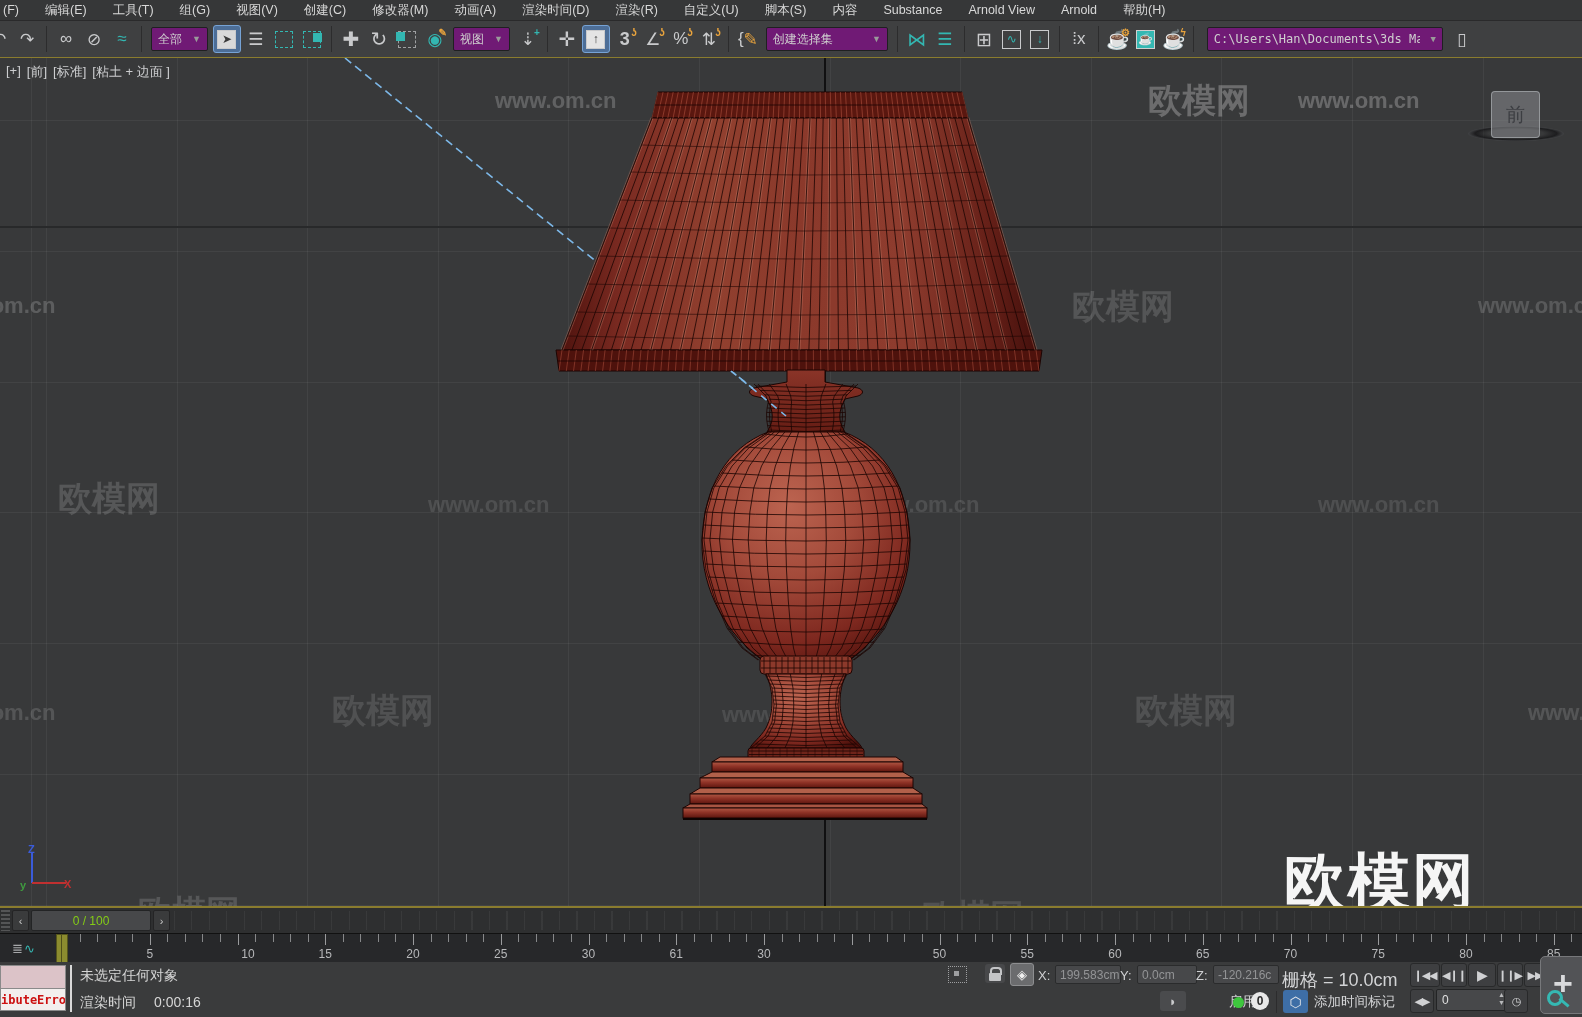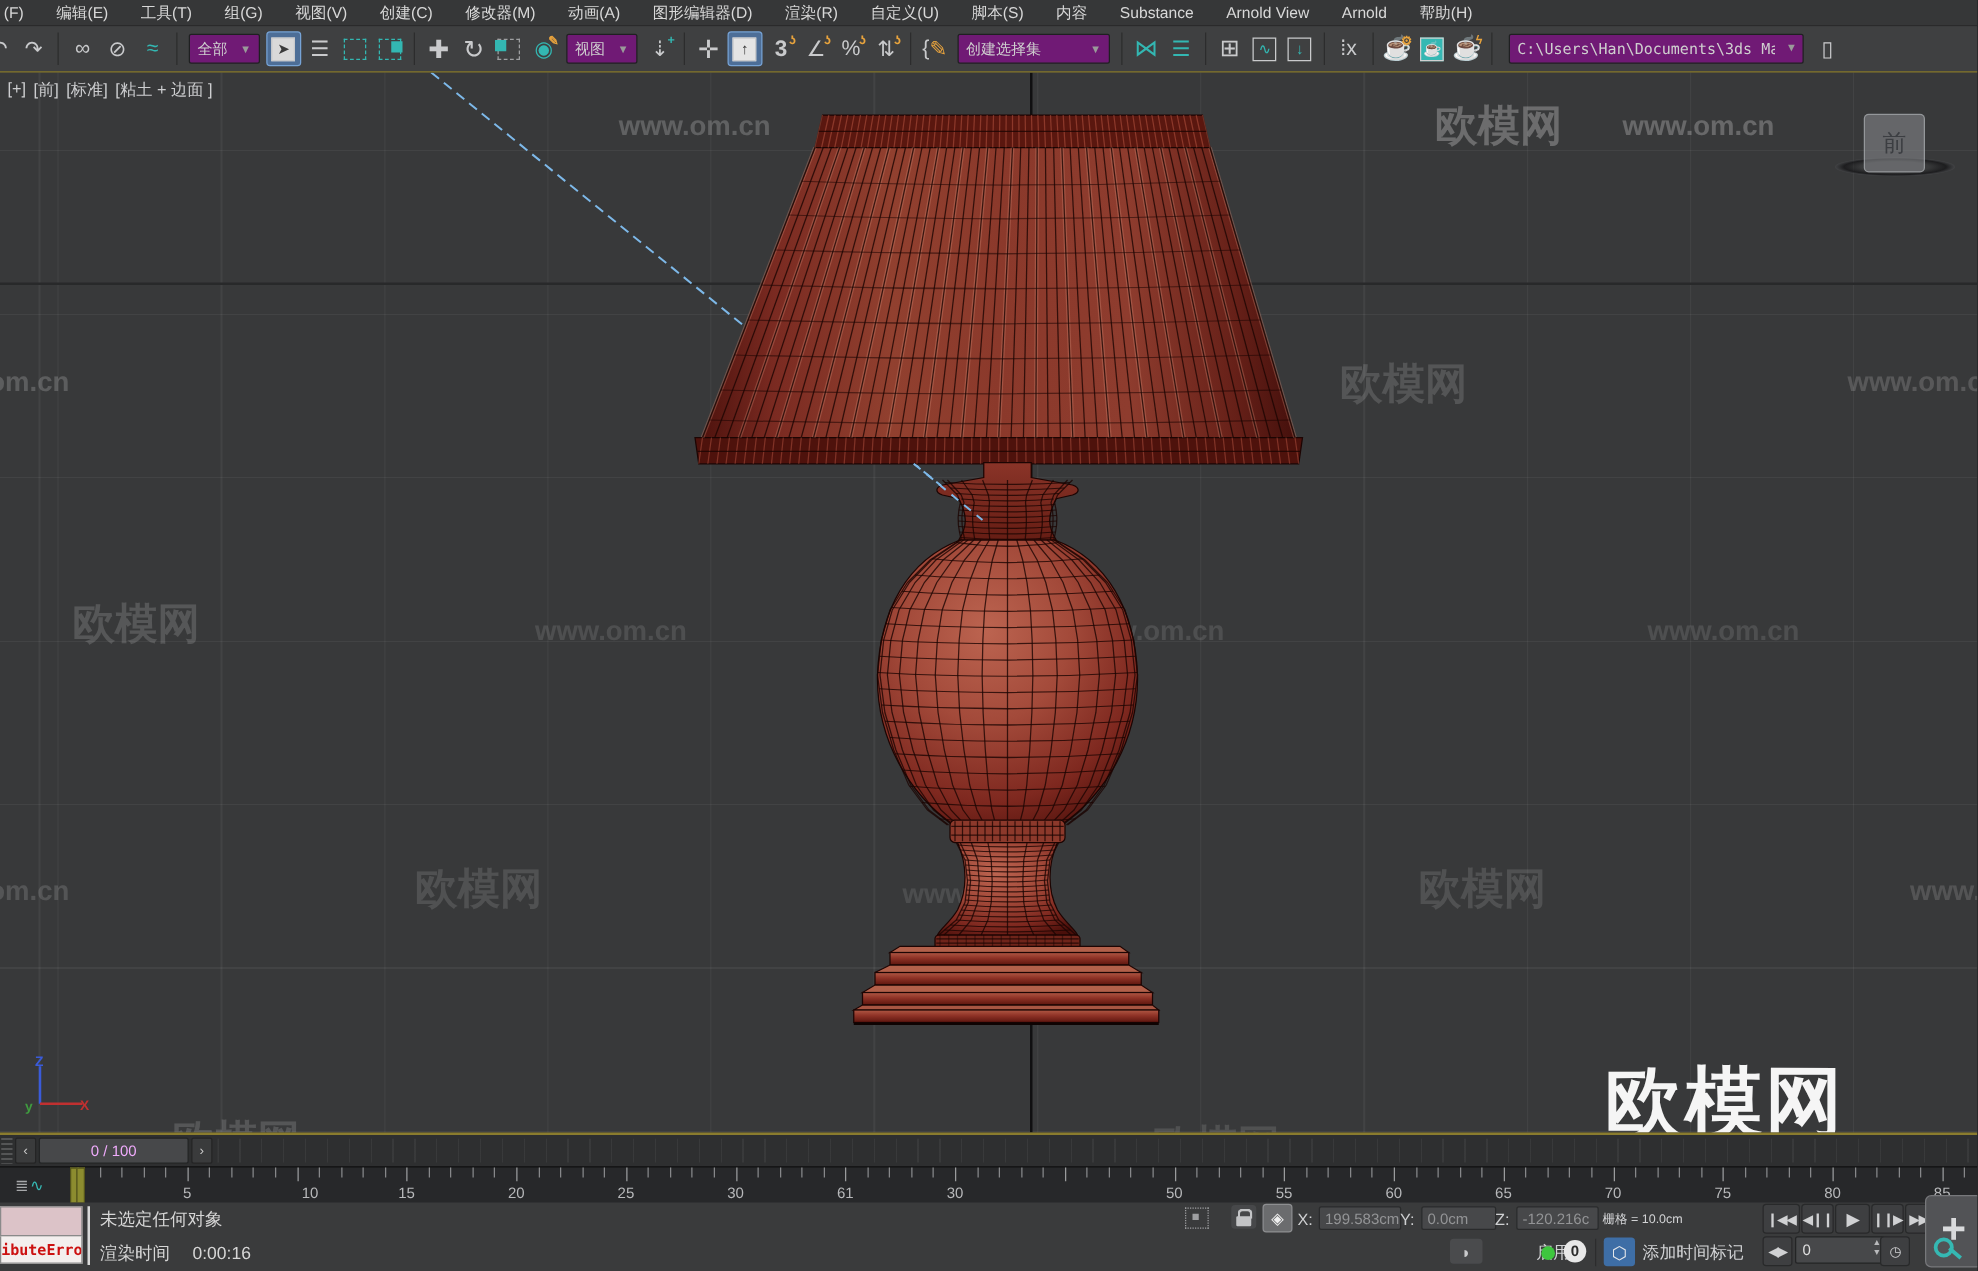--- a/index.html
+++ b/index.html
@@ -61,21 +61,21 @@
 
   
   #timeslider-row{position:absolute;left:0;top:908px;width:100%;height:25px;background:#2e2f30;
     display:flex;align-items:center;}
   #ts-grip{width:9px;height:21px;margin-left:1px;background:
     repeating-linear-gradient(to bottom,#545556 0 2px,#2e2f30 2px 4px);flex:0 0 auto;}
   .ts-btn{width:15px;height:19px;background:#3a3b3c;border:1px solid #242425;border-radius:2px;
     color:#c9c9c9;font-size:11px;display:flex;align-items:center;justify-content:center;margin-left:2px;flex:0 0 auto;}
   #ts-track{width:118px;height:19px;margin-left:2px;background:#47484a;border:1px solid #232425;
     border-radius:2px;display:flex;align-items:center;justify-content:center;
-    font-size:12px;color:#f0abfc;flex:0 0 auto;}
+    font-size:12px;color:#84cc16;flex:0 0 auto;}
   #ts-rest{flex:1;height:19px;margin:0 4px;background:
     repeating-linear-gradient(to right, rgba(255,255,255,0.05) 0 1px, transparent 1px 17.5px);}
 
   
   #ruler{position:absolute;left:0;top:933px;width:100%;height:29px;background:#27282a;
     border-top:1px solid #111;}
   #curve-toggle{position:absolute;left:12px;top:4px;width:34px;height:20px;color:#a7a8aa;
      font-size:13px;display:flex;align-items:center;}
   #curve-toggle .wave{color:#36b9b4;margin-left:1px;}
   .tick{position:absolute;top:0;width:1px;height:8px;background:#87888a;}
@@ -100,21 +100,21 @@
   #isolate-icon::after{content:"";position:absolute;left:5px;top:4px;width:5px;height:5px;background:#9e9fa1;}
   #lock-icon{left:985px;top:2px;width:20px;height:19px;background:#47484a;border-radius:3px;}
   #lock-icon::before{content:"";position:absolute;left:5px;top:3px;width:8px;height:6px;
      border:2px solid #c3c4c6;border-bottom:none;border-radius:4px 4px 0 0;}
   #lock-icon::after{content:"";position:absolute;left:4px;top:9px;width:12px;height:8px;background:#c3c4c6;border-radius:1px;}
   #absmode-btn{left:1010px;top:1px;width:22px;height:21px;background:#6b6c6e;border:1px solid #8d8e90;
      border-radius:3px;display:flex;align-items:center;justify-content:center;color:#f0f0f0;font-size:13px;}
   .coord-label{top:6px;font-size:13px;color:#cfd0d2;}
   .coord-field{position:absolute;top:3px;height:17px;background:#47484a;border:1px solid #2a2b2c;
      border-radius:2px;font-size:12px;color:#939496;display:flex;align-items:center;padding:0 4px;}
-  #grid-label{position:absolute;left:1282px;top:6px;font-size:10px;color:#d2d3d5;}
+  #grid-label{position:absolute;left:1282px;top:6px;font-size:18px;color:#d2d3d5;}
   
   #shield-btn{position:absolute;left:1160px;top:29px;width:26px;height:20px;background:#4a4b4d;
      border-radius:3px;display:flex;align-items:center;justify-content:center;color:#c9cacc;font-size:13px;}
   #enable-label{position:absolute;left:1193px;top:31px;font-size:13.5px;color:#d2d3d5;margin-left:36px;}
   #green-dot{position:absolute;left:1233px;top:35px;width:11px;height:11px;border-radius:50%;background:#3ec63e;}
   #zero-badge{position:absolute;left:1251px;top:30px;width:18px;height:18px;border-radius:50%;
      background:#e8e8e8;color:#2b2b2b;font-size:12px;font-weight:bold;display:flex;align-items:center;justify-content:center;}
   #sb-sep2{position:absolute;left:1276px;top:29px;width:1px;height:22px;background:#2c2c2d;}
   #timetag-btn{position:absolute;left:1283px;top:28px;width:25px;height:23px;background:#3e6ea6;
      border-radius:3px;display:flex;align-items:center;justify-content:center;color:#e8e9eb;font-size:14px;}
@@ -139,21 +139,21 @@
 
   <div id="menubar">
       <span class="menu-item">(F)</span>
       <span class="menu-item">编辑(E)</span>
       <span class="menu-item">工具(T)</span>
       <span class="menu-item">组(G)</span>
       <span class="menu-item">视图(V)</span>
       <span class="menu-item">创建(C)</span>
       <span class="menu-item">修改器(M)</span>
       <span class="menu-item">动画(A)</span>
-      <span class="menu-item">图形编辑器(D)</span>
+      <span class="menu-item">渲染时间(D)</span>
       <span class="menu-item">渲染(R)</span>
       <span class="menu-item">自定义(U)</span>
       <span class="menu-item">脚本(S)</span>
       <span class="menu-item">内容</span>
       <span class="menu-item">Substance</span>
       <span class="menu-item">Arnold View</span>
       <span class="menu-item">Arnold</span>
       <span class="menu-item">帮助(H)</span>
     </div>
 

